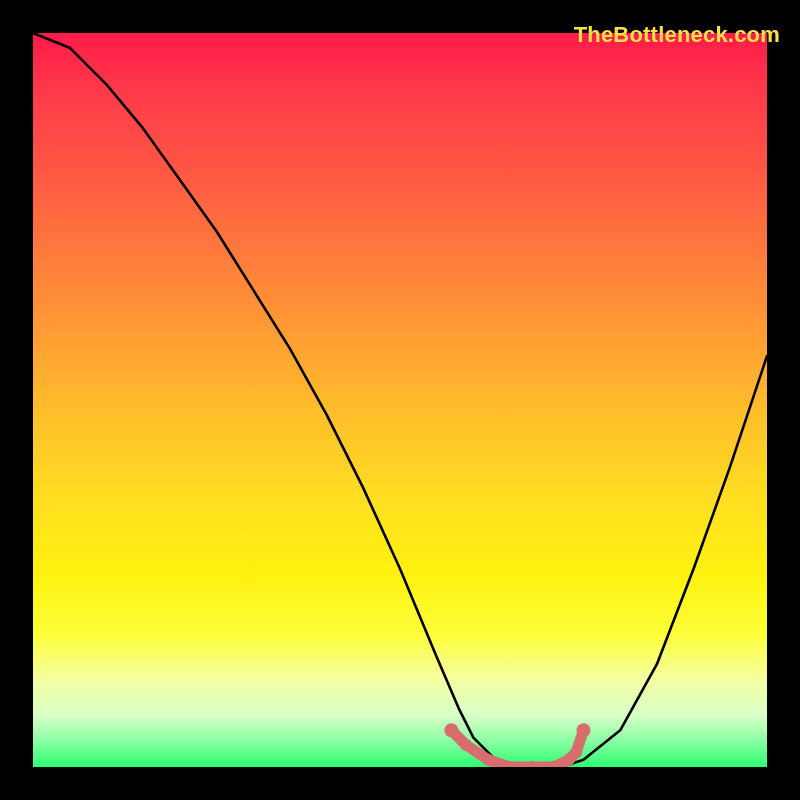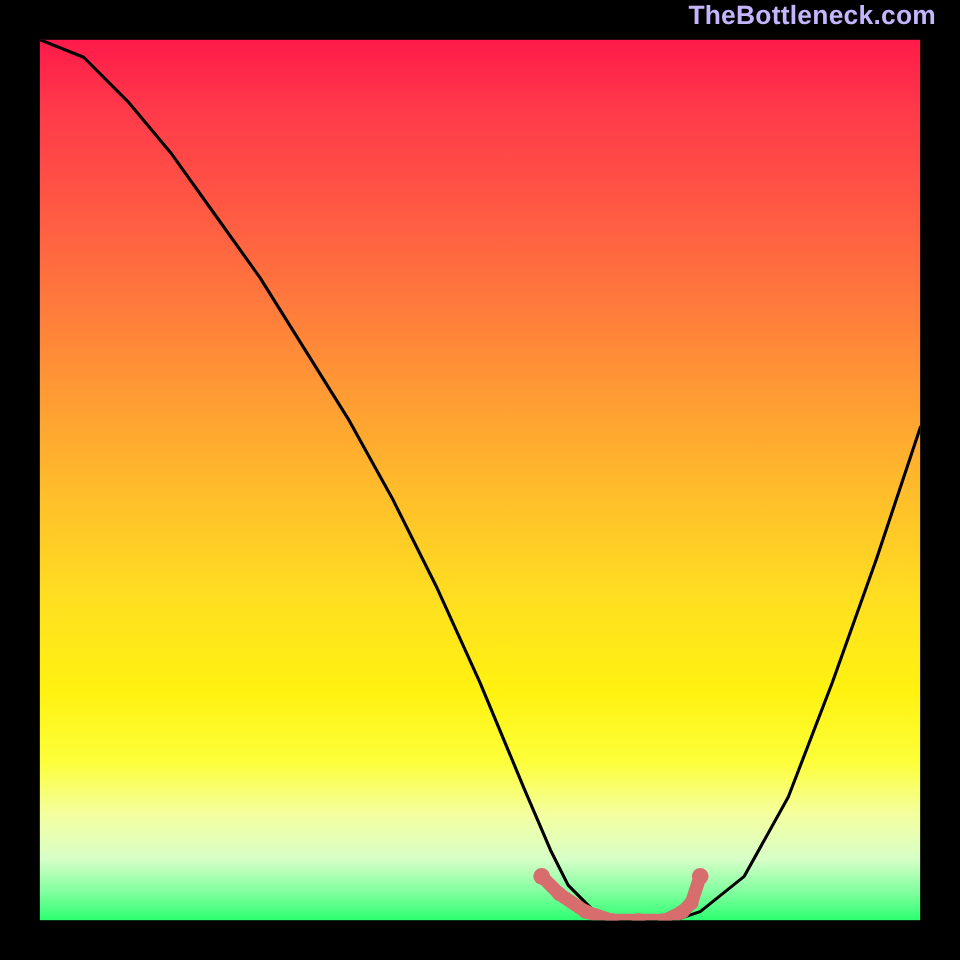--- a/index.html
+++ b/index.html
@@ -51,26 +51,26 @@
   }
   .curve-svg {
     position: absolute;
     left: 0;
     top: 0;
     width: 734px;
     height: 734px;
   }
   .watermark {
     position: absolute;
-    top: 0;
+    top: 22px;
     right: 20px;
     font-family: Arial, Helvetica, sans-serif;
     font-size: 22px;
     font-weight: 600;
-    color: #c4b5fd;
+    color: #fde047;
     letter-spacing: 0.2px;
     user-select: none;
   }
 </style>
 </head>
 <body>
 
 <div class="frame">
 
   <div class="plot-area">

